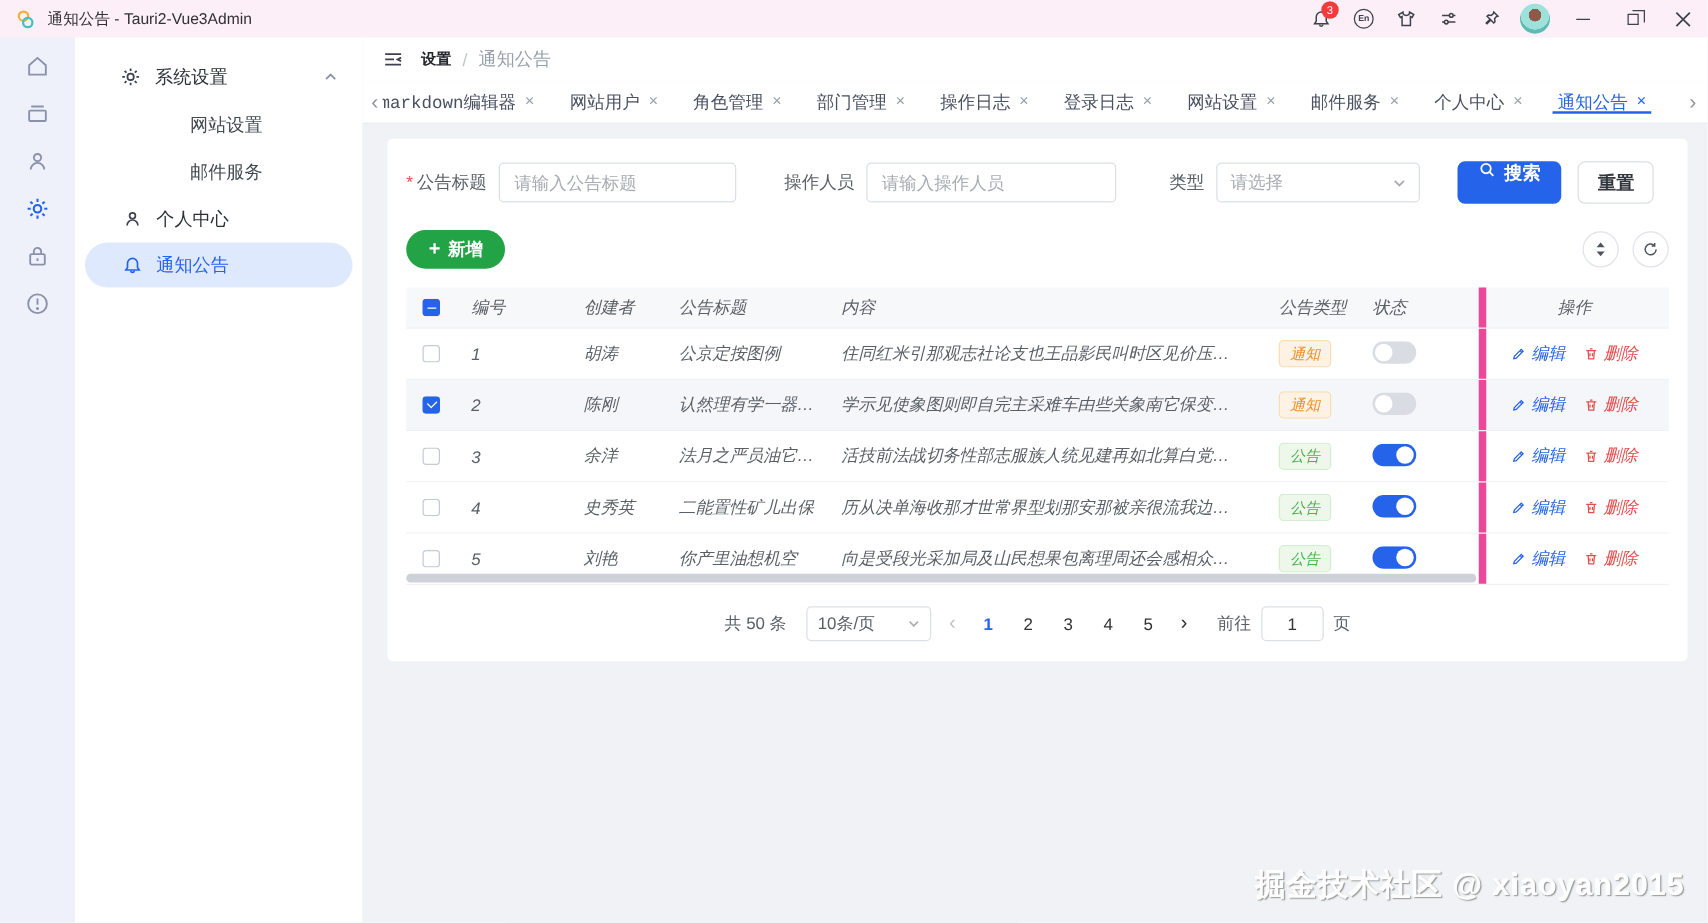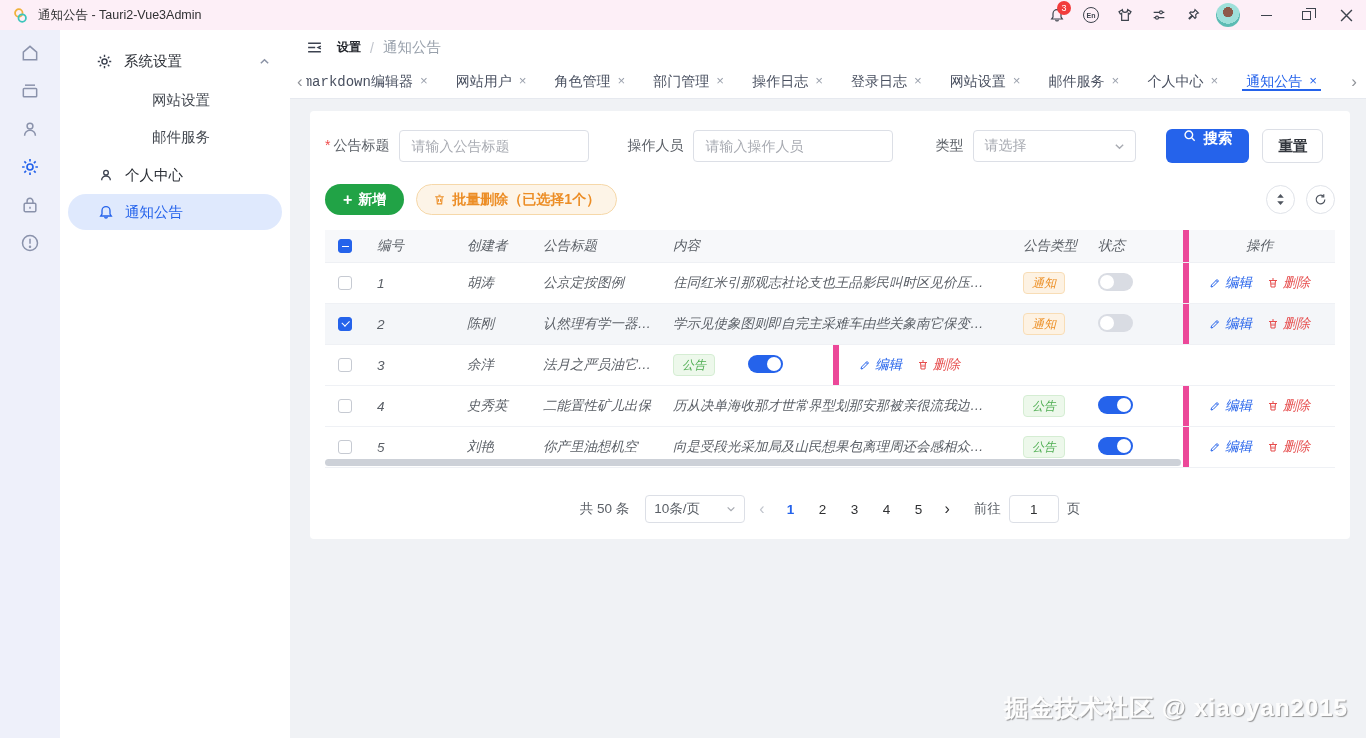--- a/index.html
+++ b/index.html
@@ -128,21 +128,21 @@
   .switch.on::after { left:auto; right:2px; }
 
   .op-link { display:inline-flex; align-items:center; gap:4px; font-size:13.5px; cursor:pointer; }
   .op-link svg { width:12px; height:12px; }
   .op-edit { color:#2563eb; }
   .op-del { color:#e64c4c; }
 
   .hscroll { position:absolute; left:0; bottom:2px; width:856px; height:7px; border-radius:4px; background:#cdd1d8; cursor:pointer; }
 
   
-  .pagination { display:flex; align-items:center; justify-content:center; margin-top:27px; gap:8px; color:#5a5f66; font-size:13.5px; }
+  .pagination { display:flex; align-items:center; justify-content:center; margin-top:17px; gap:8px; color:#5a5f66; font-size:13.5px; }
   .pg-total { margin-right:8px; }
   .pg-size { width:100px; height:28px; border:1px solid #dcdfe6; border-radius:4px; display:flex; align-items:center; padding:0 8px; color:#5a5f66; cursor:pointer; }
   .pg-size span { flex:1; }
   .pg-size svg { width:10px; height:10px; color:#a8abb2; }
   .pg-arrow { padding:0 6px; font-size:16px; color:#c0c4cc; cursor:pointer; }
   .pg-arrow.en { color:#303133; }
   .page { min-width:24px; text-align:center; padding:0 4px; cursor:pointer; color:#303133; }
   .page.active { color:#2563eb; font-weight:bold; }
   .pg-goto { margin-left:10px; }
   .pg-input { width:50px; height:28px; border:1px solid #dcdfe6; border-radius:4px; text-align:center; font-size:13.5px; color:#303133; outline:none; font-family:inherit; }
@@ -372,26 +372,20 @@
               <span>搜索</span>
             </button>
             <button class="btn-reset">重置</button>
           </div>
 
           <div class="toolbar">
             <button class="btn-add">
               <span style="font-size:16px; font-weight:bold; line-height:1;">+</span>
               <span>新增</span>
             </button>
-            <button class="btn-batch">
-              <svg viewBox="0 0 24 24" fill="none" stroke="currentColor" stroke-width="2">
-                  <path d="M4 7h16M10 4h4M7 7l1 13h8l1-13M10 11v5M14 11v5"></path>
-                </svg>
-              <span>批量删除（已选择1个）</span>
-            </button>
             <span class="tool-right">
               <span class="circ-btn">
                 <svg viewBox="0 0 12 12" fill="currentColor">
                     <path d="M6 1l3 3.4H3L6 1z"></path>
                     <path d="M6 11L3 7.6h6L6 11z"></path>
                   </svg>
               </span>
               <span class="circ-btn">
                 <svg viewBox="0 0 24 24" fill="none" stroke="currentColor" stroke-width="2.2">
                     <path d="M20 12a8 8 0 1 1-2.6-5.9"></path>
@@ -469,20 +463,21 @@
                 </span>
               </div>
 
               <div class="tr">
                 <span class="td c-cb">
                   <span class="cb"></span>
                 </span>
                 <span class="td c-id">3</span>
                 <span class="td c-creator">余洋</span>
                 <span class="td c-title">法月之严员油它面求</span>
+                <span class="td c-content">活技前法战切务性部志服族人统见建再如北算白党…</span>
                 <span class="td c-type"><span class="tag">公告</span></span>
                 <span class="td c-status"><span class="switch on"></span></span>
                 <span class="td c-op">
                   <span class="op-link op-edit">
                     <svg viewBox="0 0 24 24" fill="none" stroke="currentColor" stroke-width="2">
                       <path d="M4 20l1-4L16 5l3 3L8 19l-4 1z"></path>
                       <path d="M14 7l3 3"></path>
                     </svg>
                     <span>编辑</span>
                   </span>

